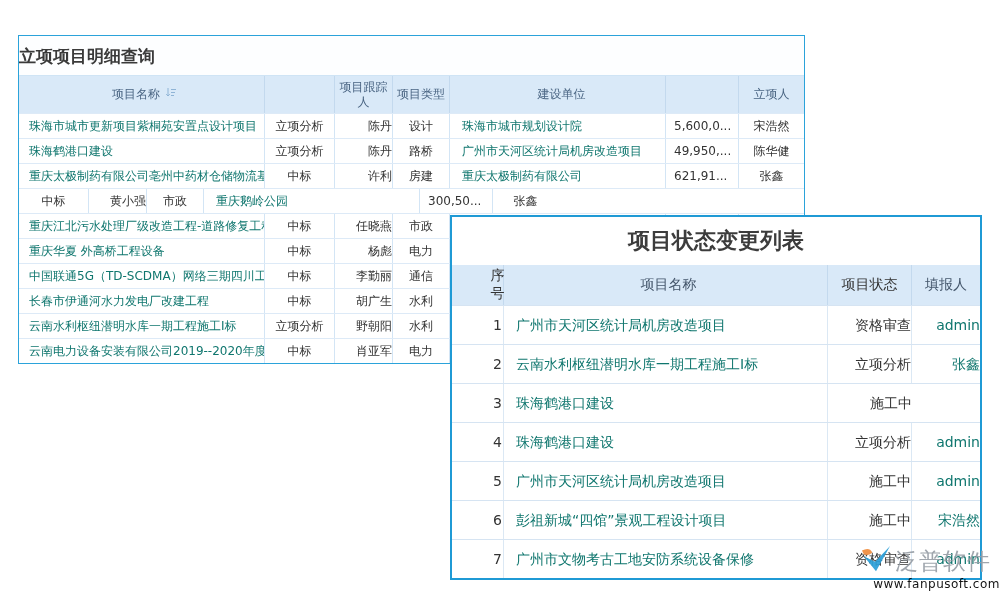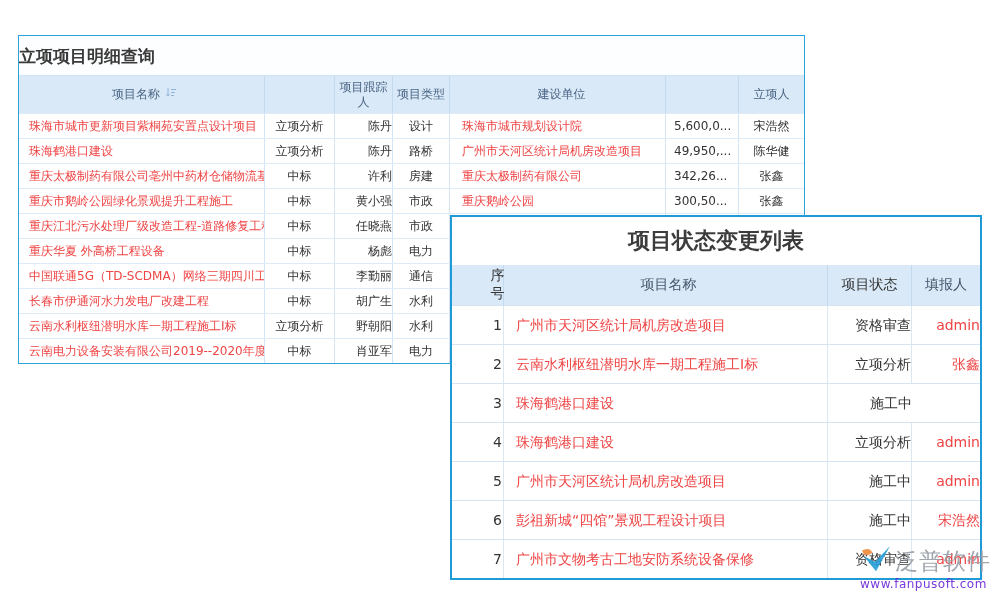--- a/index.html
+++ b/index.html
@@ -20,21 +20,21 @@
              border-top:1px solid #ddeaf7; background:#fff; }
   .p1 .row .cell { border-right:1px solid #d3e5f5; overflow:hidden; white-space:nowrap; }
   .p1 .row .cell:last-child { border-right:none; }
   .c-name    { width:246px; padding:0 4px 0 10px; text-align:left; }
   .c-stage   { width:70px;  text-align:center; }
   .c-tracker { width:58px;  text-align:right; }
   .c-type    { width:57px;  text-align:center; }
   .c-unit    { width:216px; padding:0 4px 0 12px; text-align:left; }
   .c-amount  { width:73px;  padding:0 0 0 8px; text-align:left; }
   .c-creator { width:65px;  text-align:center; }
-  .link { color:#ef4444; cursor:pointer; }
+  .link { color:#0f766e; cursor:pointer; }
   .dark { color:#333; }
 
   
   .p2 { left:450px; top:215px; width:532px; border:2px solid #1f9ad5; z-index:5; }
   .p2-title { height:48px; line-height:48px; text-align:center; font-size:22px;
               font-weight:bold; color:#3c3c3c; background:#fff; }
   .p2-header { display:flex; height:40px; background:#d9e9f8; color:#44566b; font-size:14px; }
   .p2-header .cell { display:flex; align-items:center; justify-content:center;
                      border-right:1px solid #c3d9ee; }
   .p2-header .cell:last-child { border-right:none; }
@@ -47,21 +47,21 @@
   .c2-status   { width:84px;  text-align:right; color:#333; }
   .c2-reporter { width:68px;  text-align:right; }
 
   
   .sort-ic { margin-left:5px; display:inline-block; vertical-align:-1px; }
 
   
   .wm { position:absolute; left:860px; top:544px; width:140px; z-index:9; opacity:.92; }
   .wm-top { display:flex; align-items:center; }
   .wm-brand { font-size:23px; color:#979ea6; letter-spacing:1px; }
-  .wm-url { font-size:12px; color:#6d28d9; text-align:left; margin-top:-1px;
+  .wm-url { font-size:12px; color:#000000; text-align:right; margin-top:-1px;
             letter-spacing:.5px; }
 </style>
 </head>
 <body>
 
 <div class="panel p1">
   <div class="p1-title">立项项目明细查询</div>
 
   <div class="p1-header">
     <div class="cell c-name">
@@ -99,25 +99,24 @@
       <div class="cell c-unit link">广州市天河区统计局机房改造项目</div>
       <div class="cell c-amount dark">49,950,...</div>
       <div class="cell c-creator dark">陈华健</div>
     </div>
     <div class="row">
       <div class="cell c-name link">重庆太极制药有限公司亳州中药材仓储物流基地</div>
       <div class="cell c-stage dark">中标</div>
       <div class="cell c-tracker dark">许利</div>
       <div class="cell c-type dark">房建</div>
       <div class="cell c-unit link">重庆太极制药有限公司</div>
-      <div class="cell c-amount dark">342,26...</div>
+      <div class="cell c-amount dark">621,91...</div>
       <div class="cell c-creator dark">张鑫</div>
     </div>
     <div class="row">
-      <div class="cell c-name link">重庆市鹅岭公园绿化景观提升工程施工</div>
       <div class="cell c-stage dark">中标</div>
       <div class="cell c-tracker dark">黄小强</div>
       <div class="cell c-type dark">市政</div>
       <div class="cell c-unit link">重庆鹅岭公园</div>
       <div class="cell c-amount dark">300,50...</div>
       <div class="cell c-creator dark">张鑫</div>
     </div>
     <div class="row">
       <div class="cell c-name link">重庆江北污水处理厂级改造工程-道路修复工程</div>
       <div class="cell c-stage dark">中标</div>

